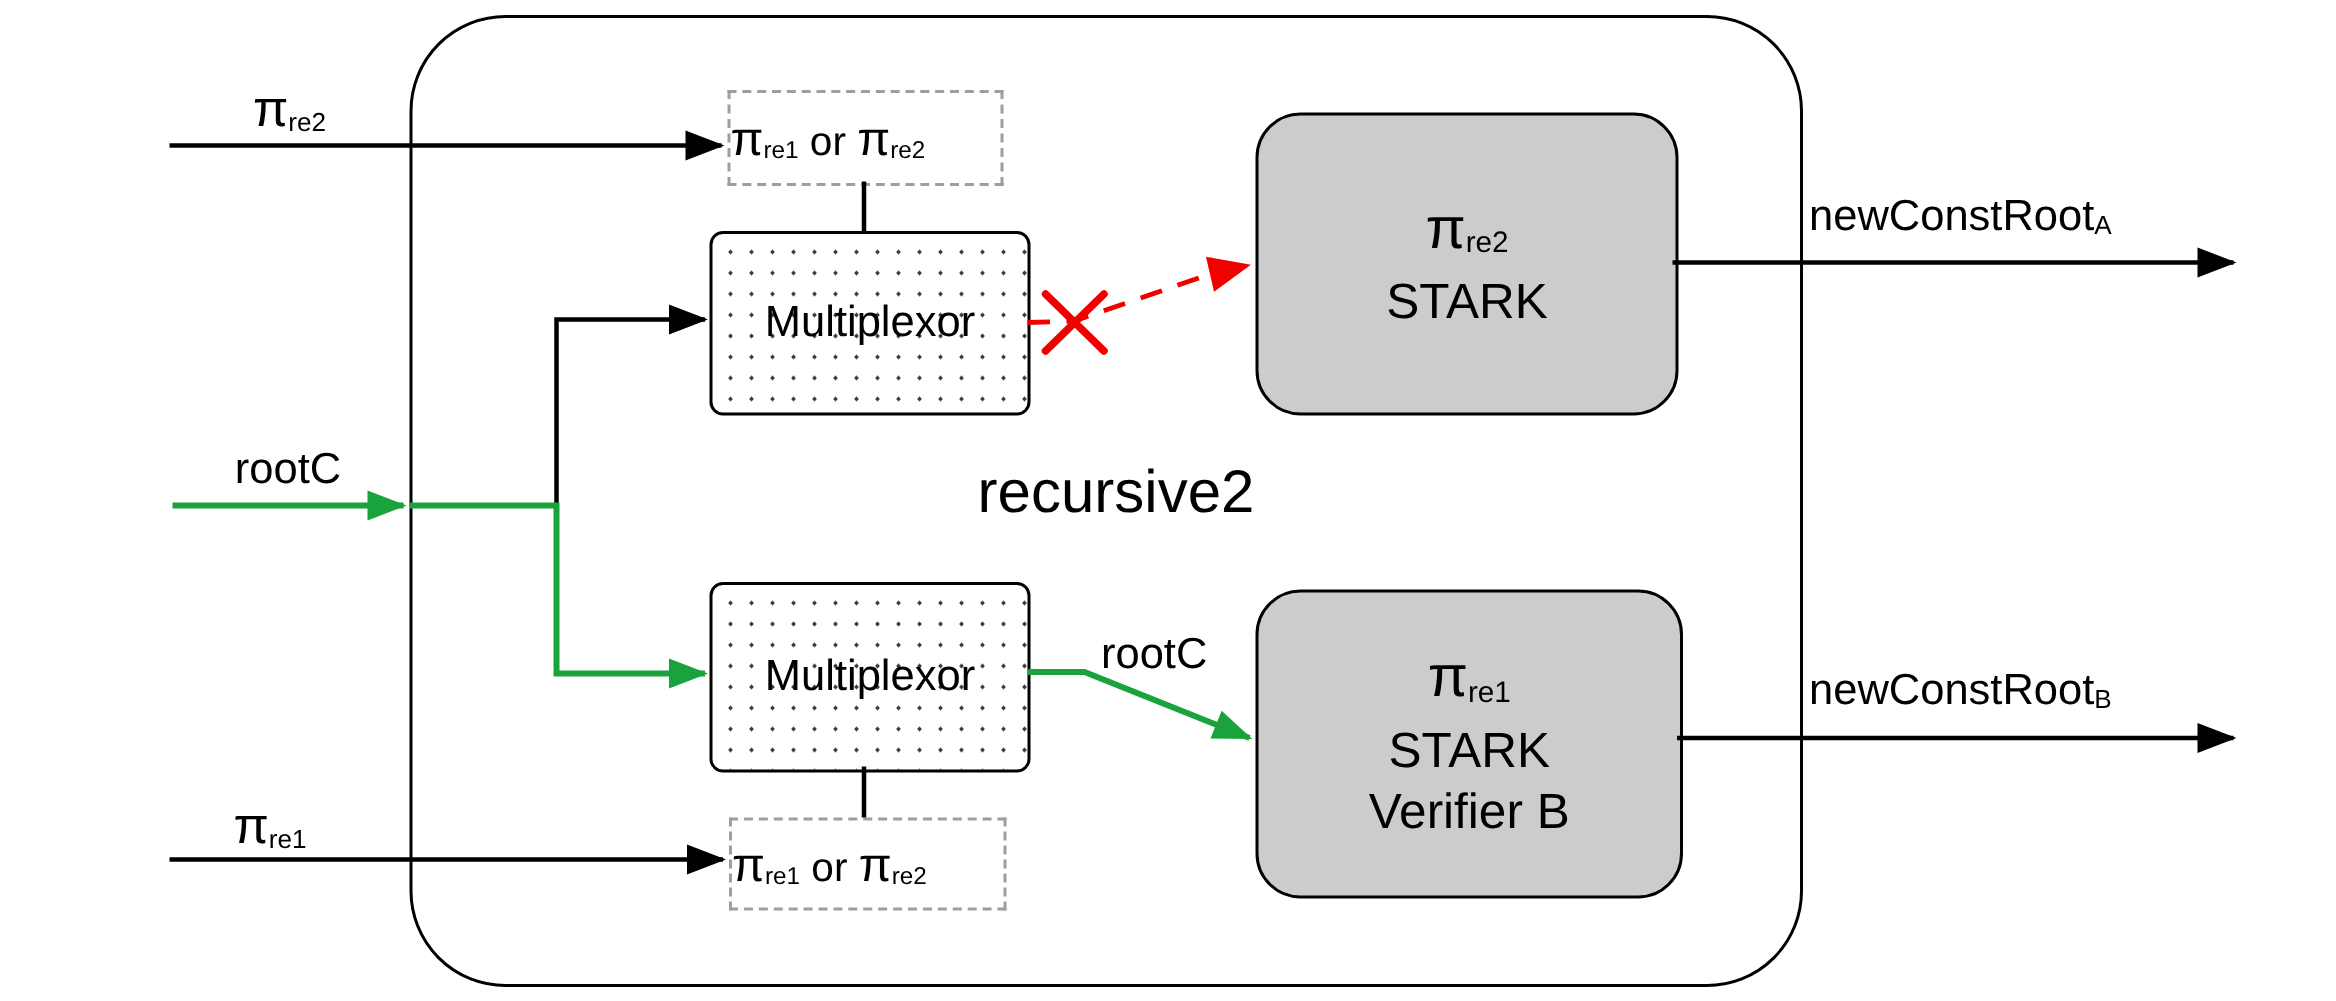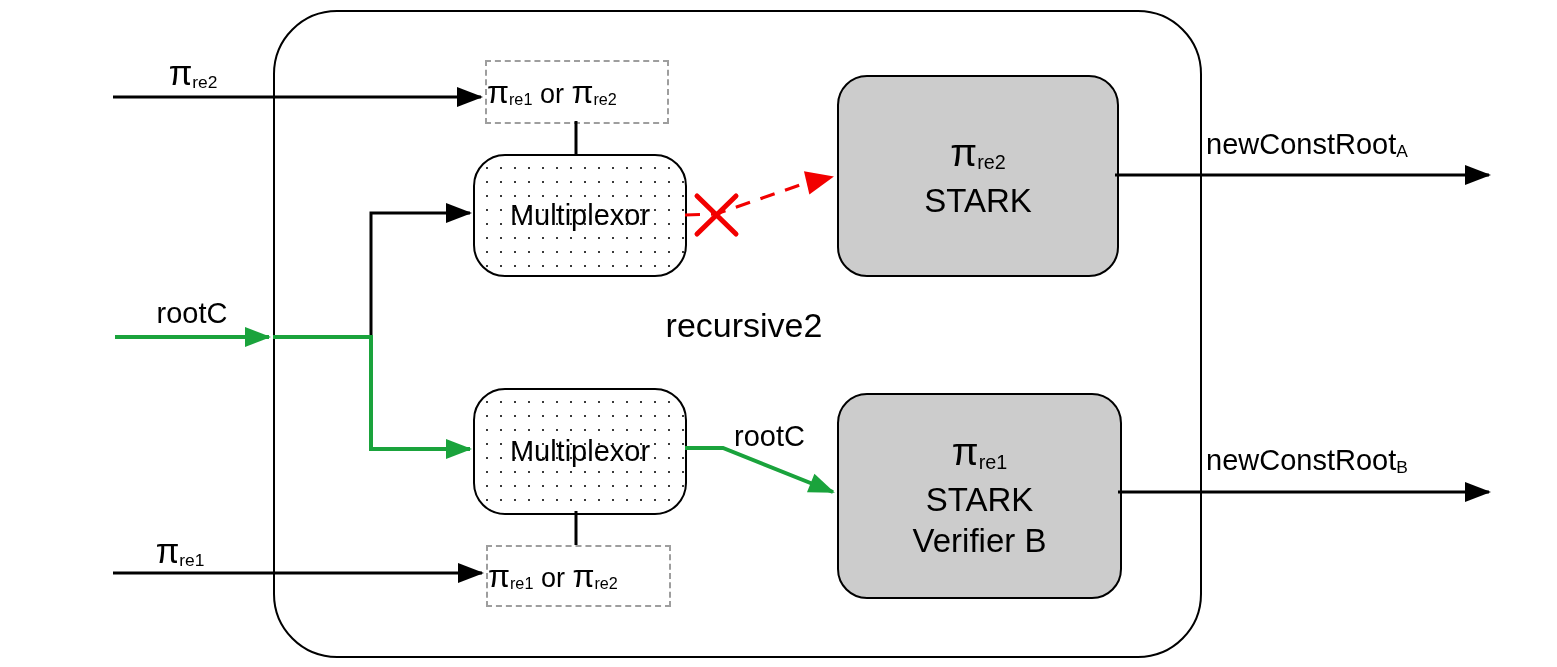--- a/index.html
+++ b/index.html
@@ -16,21 +16,21 @@
   
   .dashed-box{
     border:2.5px dashed #9e9e9e;background:#fff;
     display:flex;align-items:center;justify-content:flex-start;
     font-size:27px;white-space:nowrap;
   }
   .slot-top{left:485px;top:60px;width:180px;height:60px;}
   .slot-bottom{left:486px;top:545px;width:181px;height:58px;}
   
   .mux{
-    border:2.5px solid #000;border-radius:32px;
+    border:2.5px solid #000;border-radius:9px;
     background-color:#fff;
     background-image:radial-gradient(circle,#3a3a3a 1.3px,transparent 1.45px);
     background-size:14px 14px;background-position:5px 5px;
     display:flex;align-items:center;justify-content:center;
     font-size:29px;
   }
   .mux-top{left:473px;top:154px;width:210px;height:119px;}
   .mux-bottom{left:473px;top:388px;width:210px;height:123px;}
   
   .verifier{
@@ -38,21 +38,21 @@
     display:flex;flex-direction:column;align-items:center;justify-content:center;
     font-size:33px;line-height:41px;text-align:center;
   }
   .verifier-a{left:837px;top:75px;width:278px;height:198px;}
   .verifier-b{left:837px;top:393px;width:281px;height:202px;}
   
   .lbl{white-space:nowrap;font-size:29px;}
   .lbl-center{text-align:center;}
   .pi{font-size:1.18em;}
   sub.s{font-size:0.6em;vertical-align:baseline;position:relative;top:0.18em;}
-  .title-lbl{font-size:34px;}
+  .title-lbl{font-size:40px;}
   .edges{left:0;top:0;width:1557px;height:667px;pointer-events:none;}
 </style>
 </head>
 <body>
 
 <div class="stage">
 
   <div class="abs container-box"></div>
 
   <div class="abs lbl title-lbl lbl-center" style="left:544px;top:306px;width:400px;">recursive2</div>

